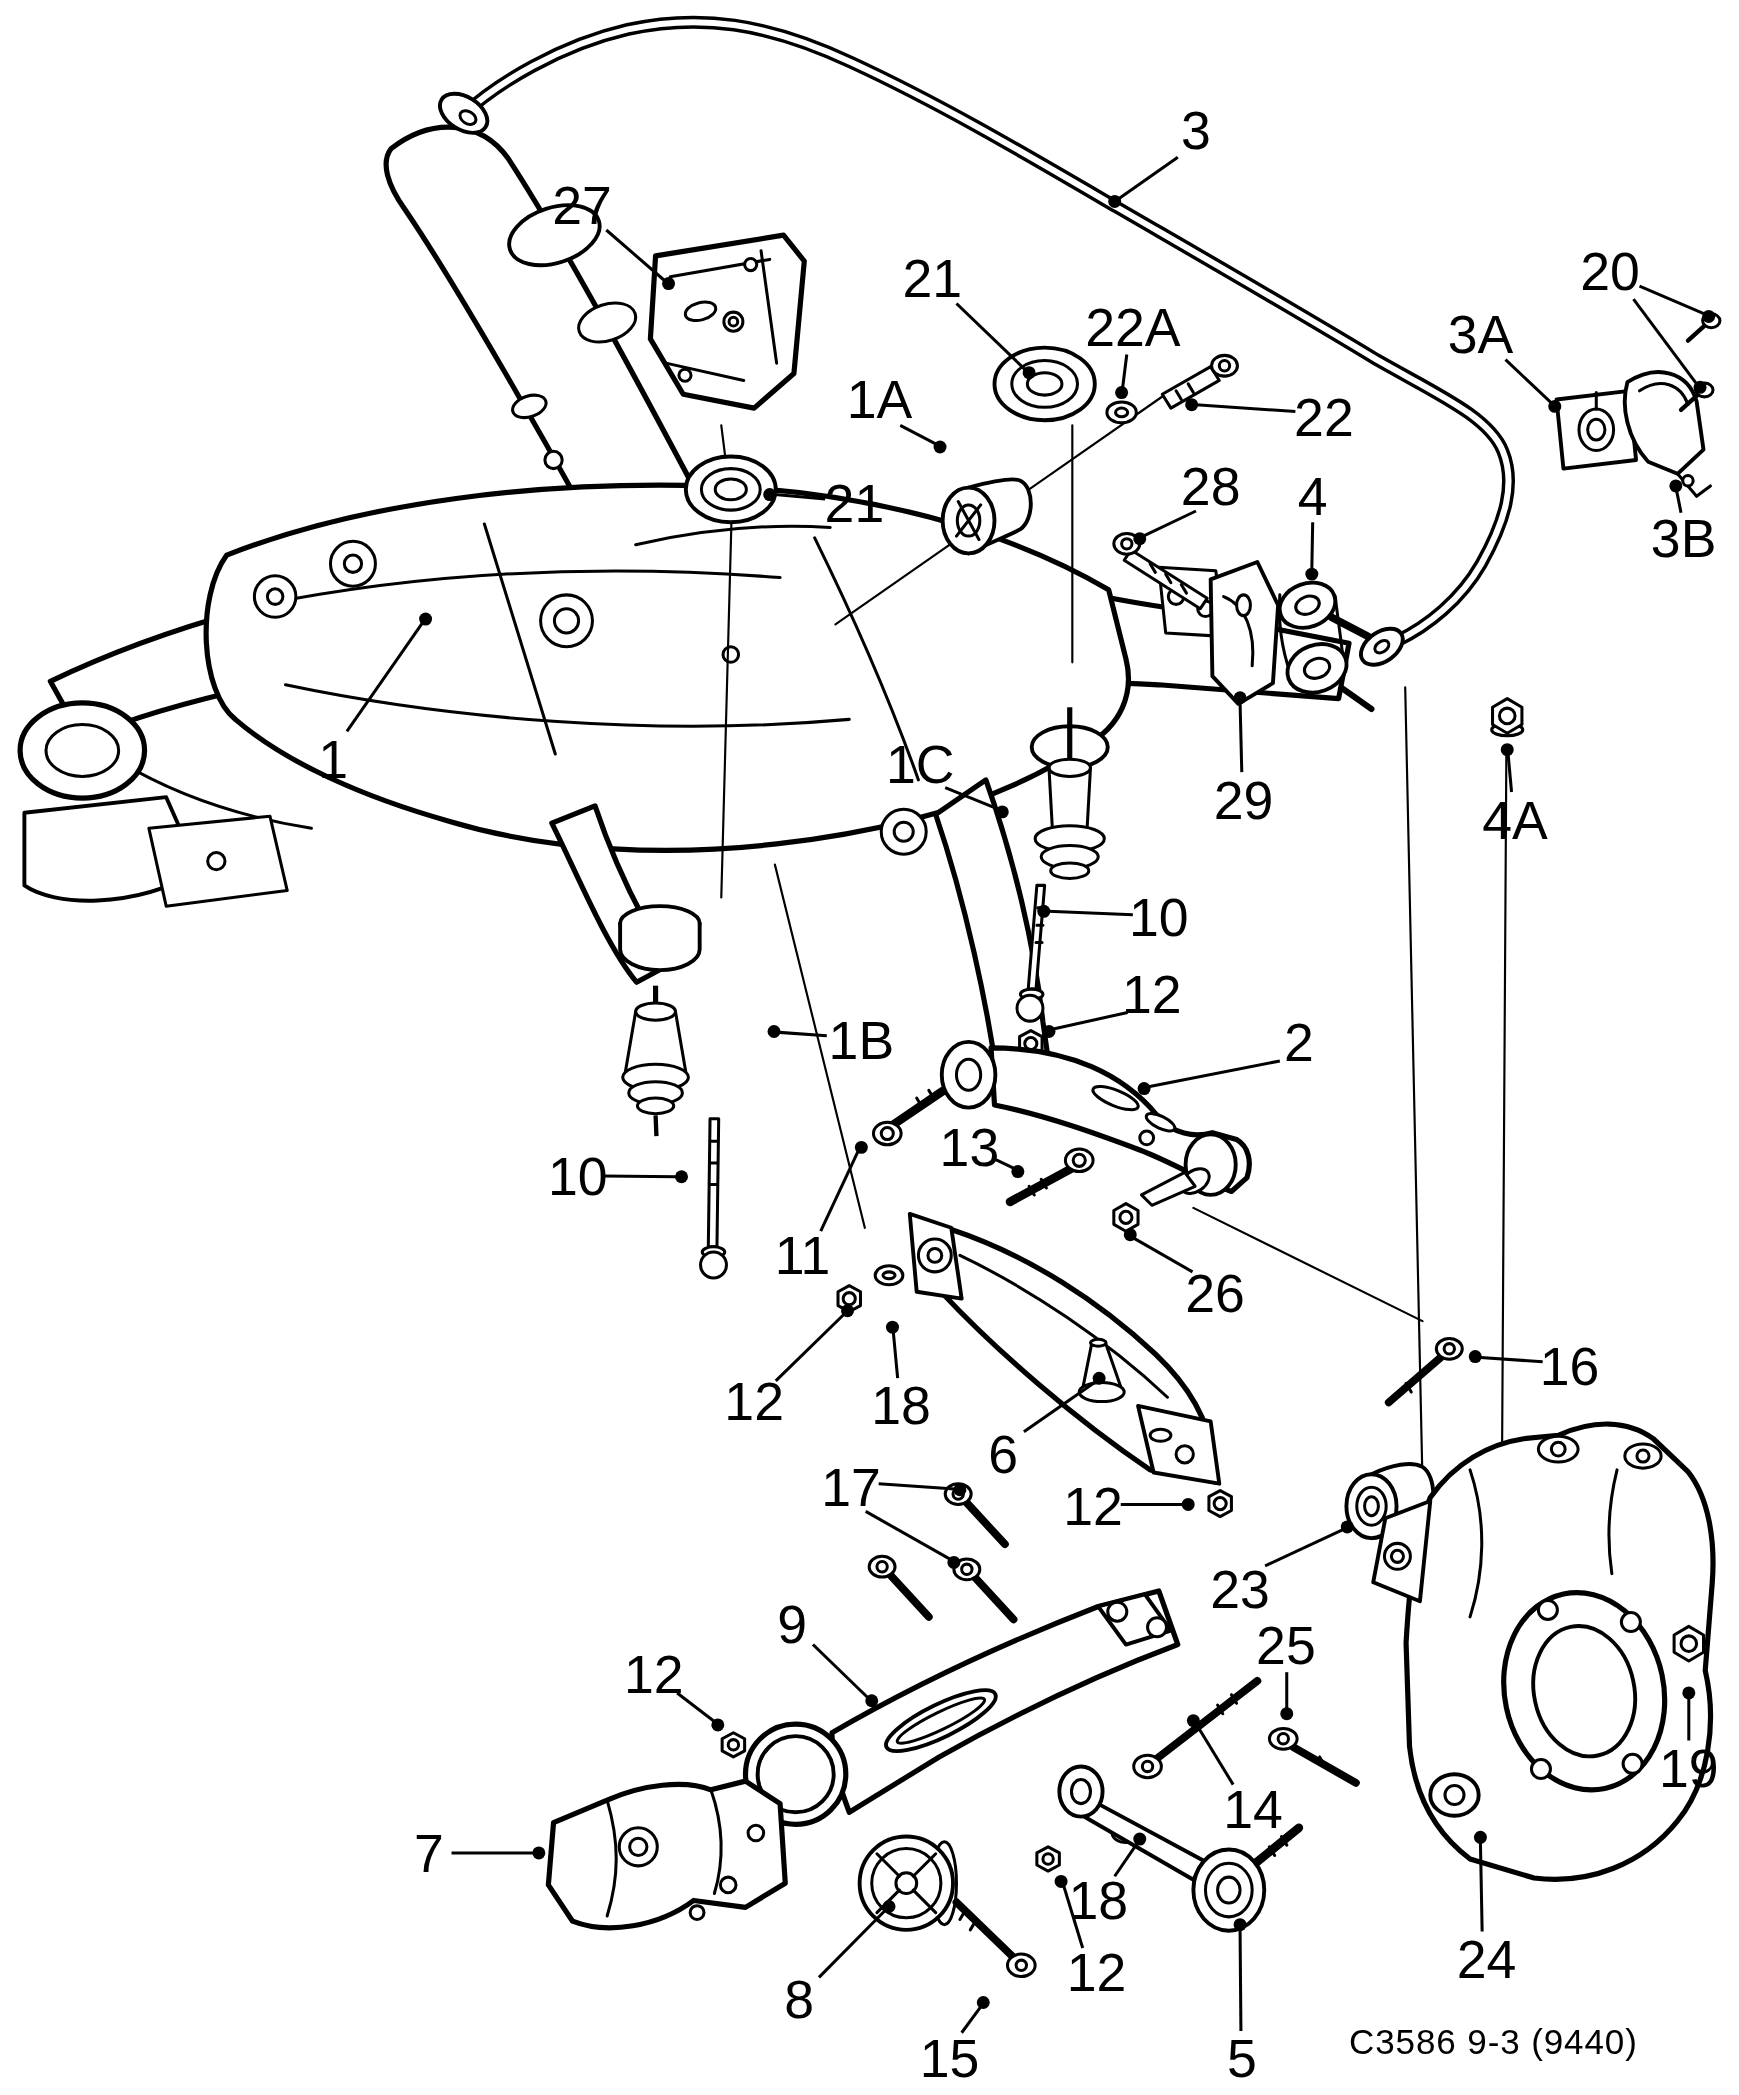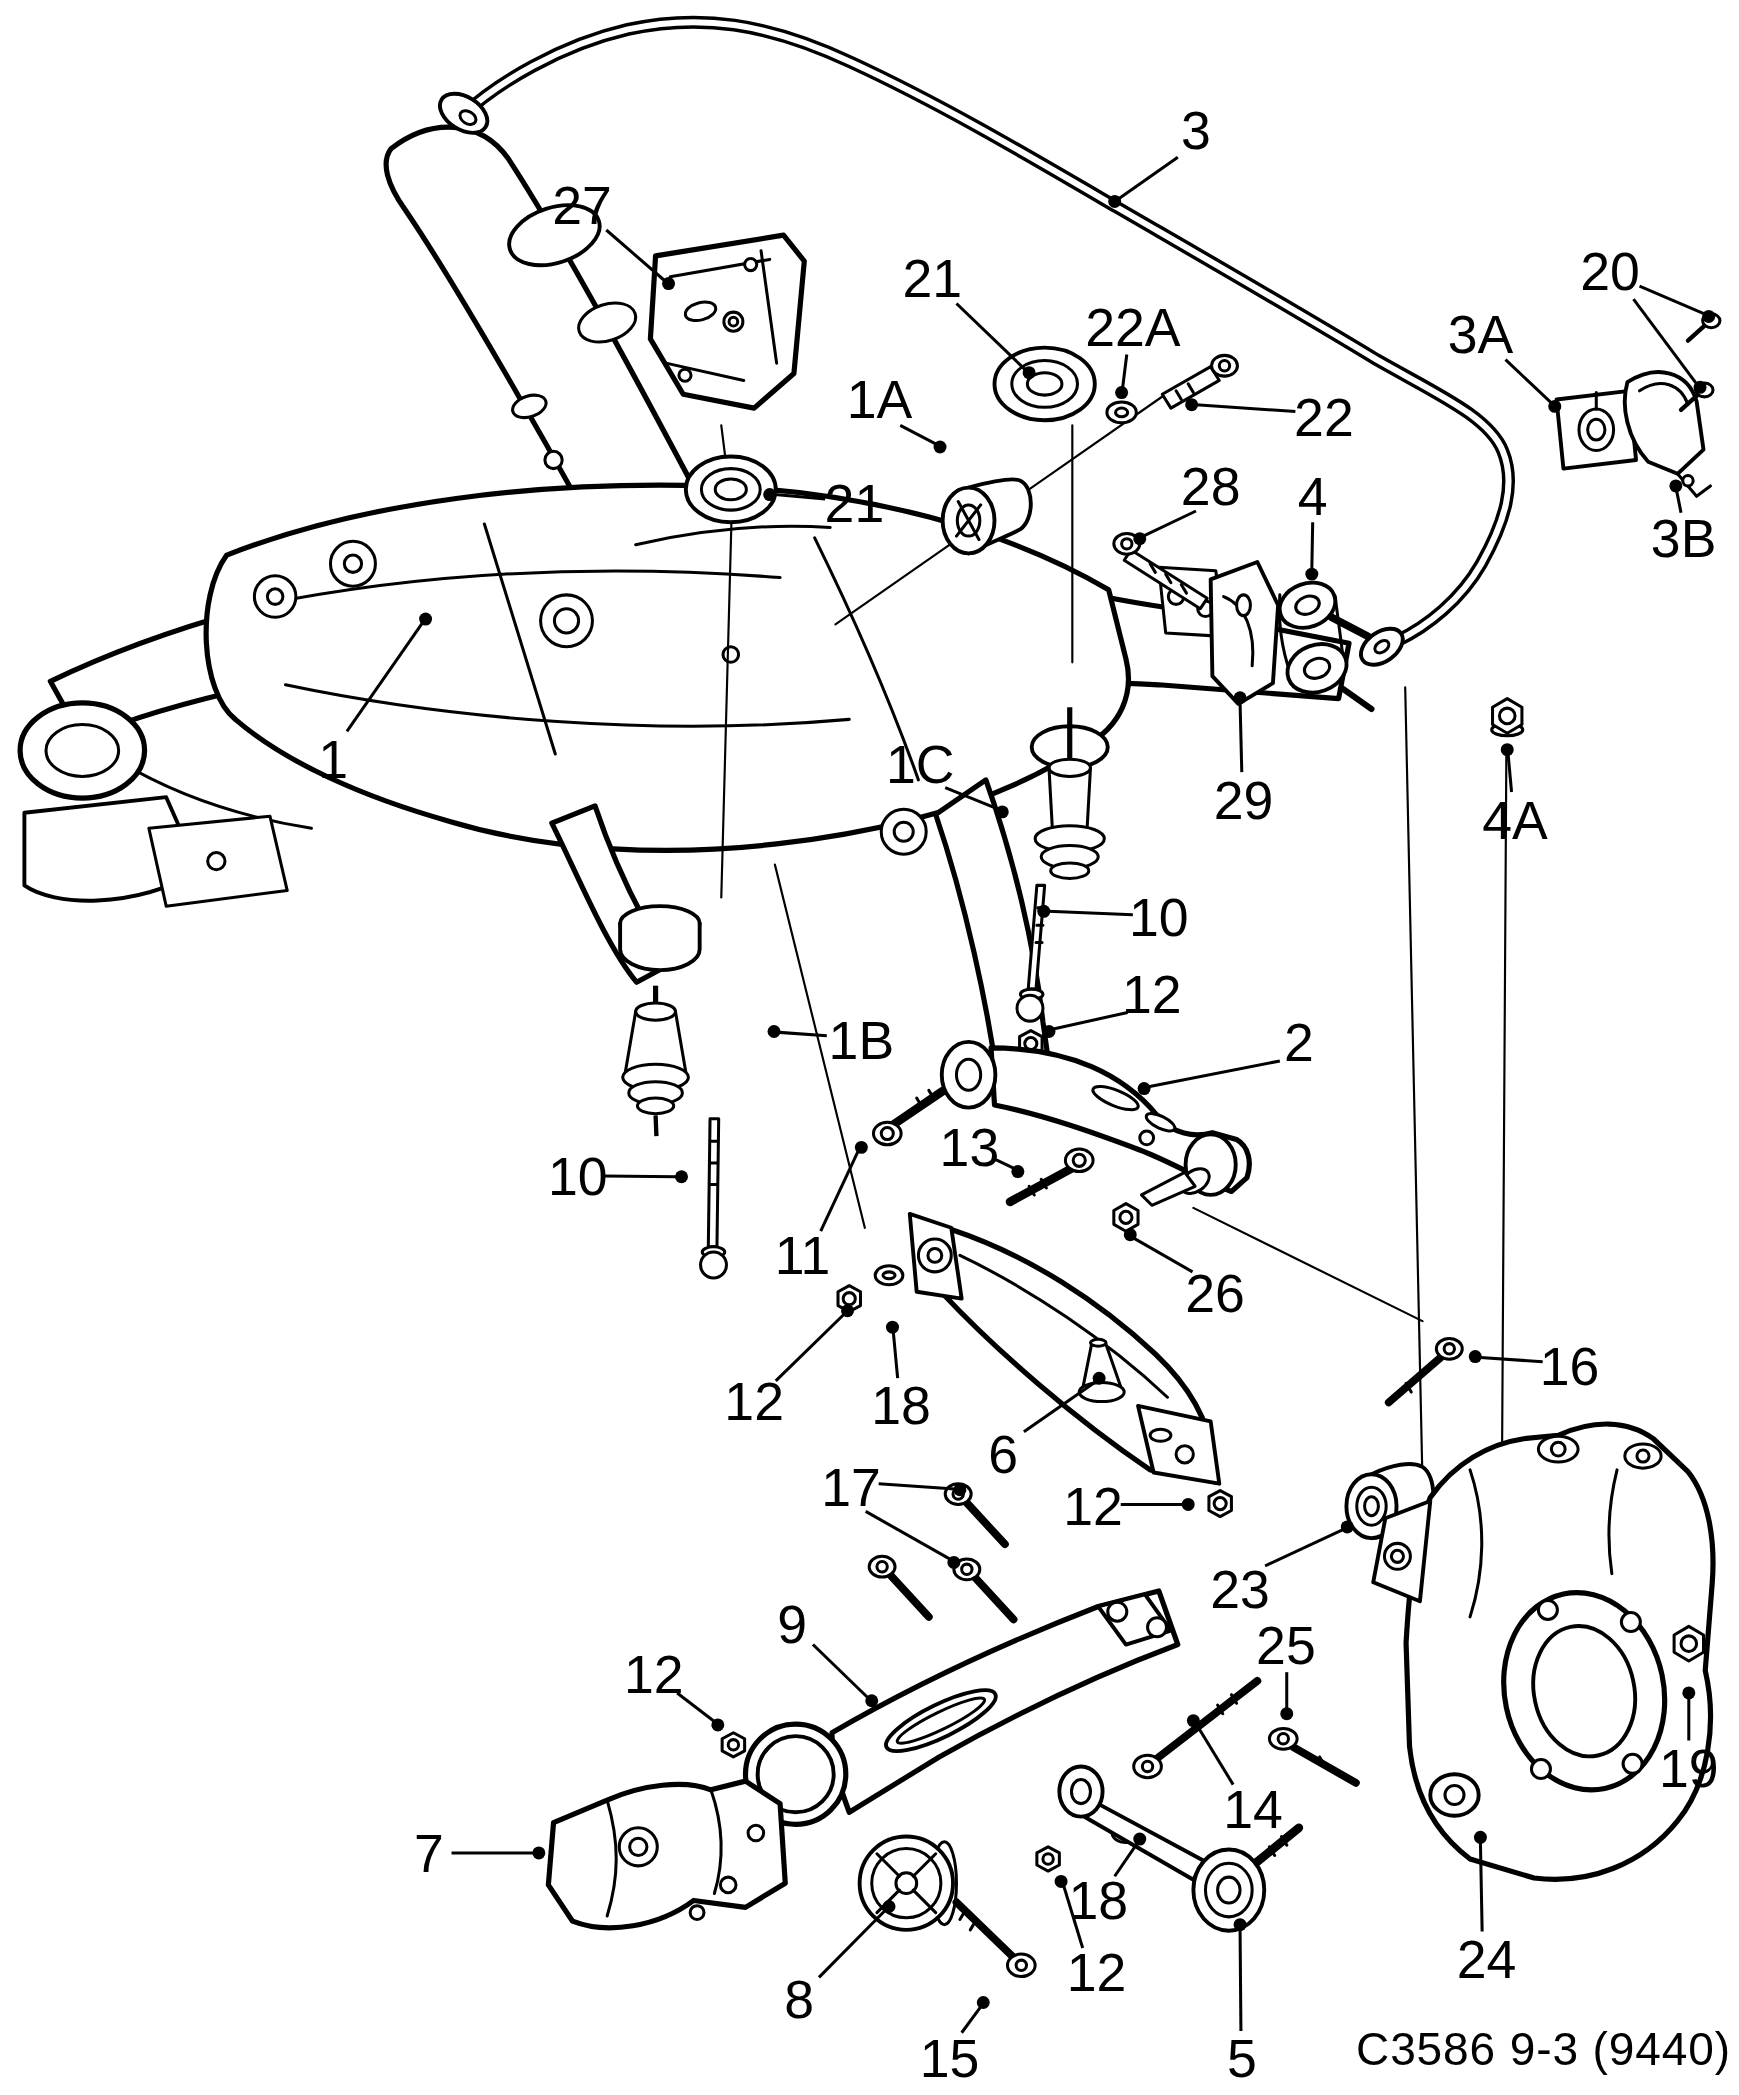--- a/index.html
+++ b/index.html
@@ -4,22 +4,22 @@
 <style>
   html,body{margin:0;padding:0;background:#fff;}
   .stage{position:relative;width:1740px;height:2095px;background:#ffffff;overflow:hidden;
          font-family:"Liberation Sans","DejaVu Sans",sans-serif;}
   svg{position:absolute;left:0;top:0;}
   .part{fill:#ffffff;stroke:#000000;stroke-width:6;stroke-linejoin:round;stroke-linecap:round;}
   .part-md{fill:#ffffff;stroke:#000000;stroke-width:4.5;stroke-linejoin:round;stroke-linecap:round;}
   .part-sm{fill:#ffffff;stroke:#000000;stroke-width:3.5;stroke-linejoin:round;stroke-linecap:round;}
   .seam{fill:none;stroke:#000000;stroke-width:3.5;stroke-linecap:round;}
   .thin{fill:none;stroke:#000000;stroke-width:2.5;stroke-linecap:round;}
-  .caption{position:absolute;left:1349px;top:2022px;width:389px;text-align:center;
-           font-size:46px;color:#000;letter-spacing:0.9px;}
+  .caption{position:absolute;left:1349px;top:2022px;width:389px;text-align:left;
+           font-size:35px;color:#000;letter-spacing:0.9px;}
 </style>
 </head>
 <body>
 
 <div class="stage">
 <svg width="1740" height="2095" viewBox="0 0 2012 2423">
 
   <g>
     <path class="part" d="M452,172 C498,136 556,138 588,184 C652,282 742,450 812,582 L706,648 C634,516 528,330 468,242 C448,214 440,188 452,172 Z"></path>
     <path class="part" d="M58,788 C190,724 360,678 530,656 C700,634 870,622 1010,642 L1000,744 C850,722 690,732 530,754 C380,774 215,804 95,854 Z"></path>

